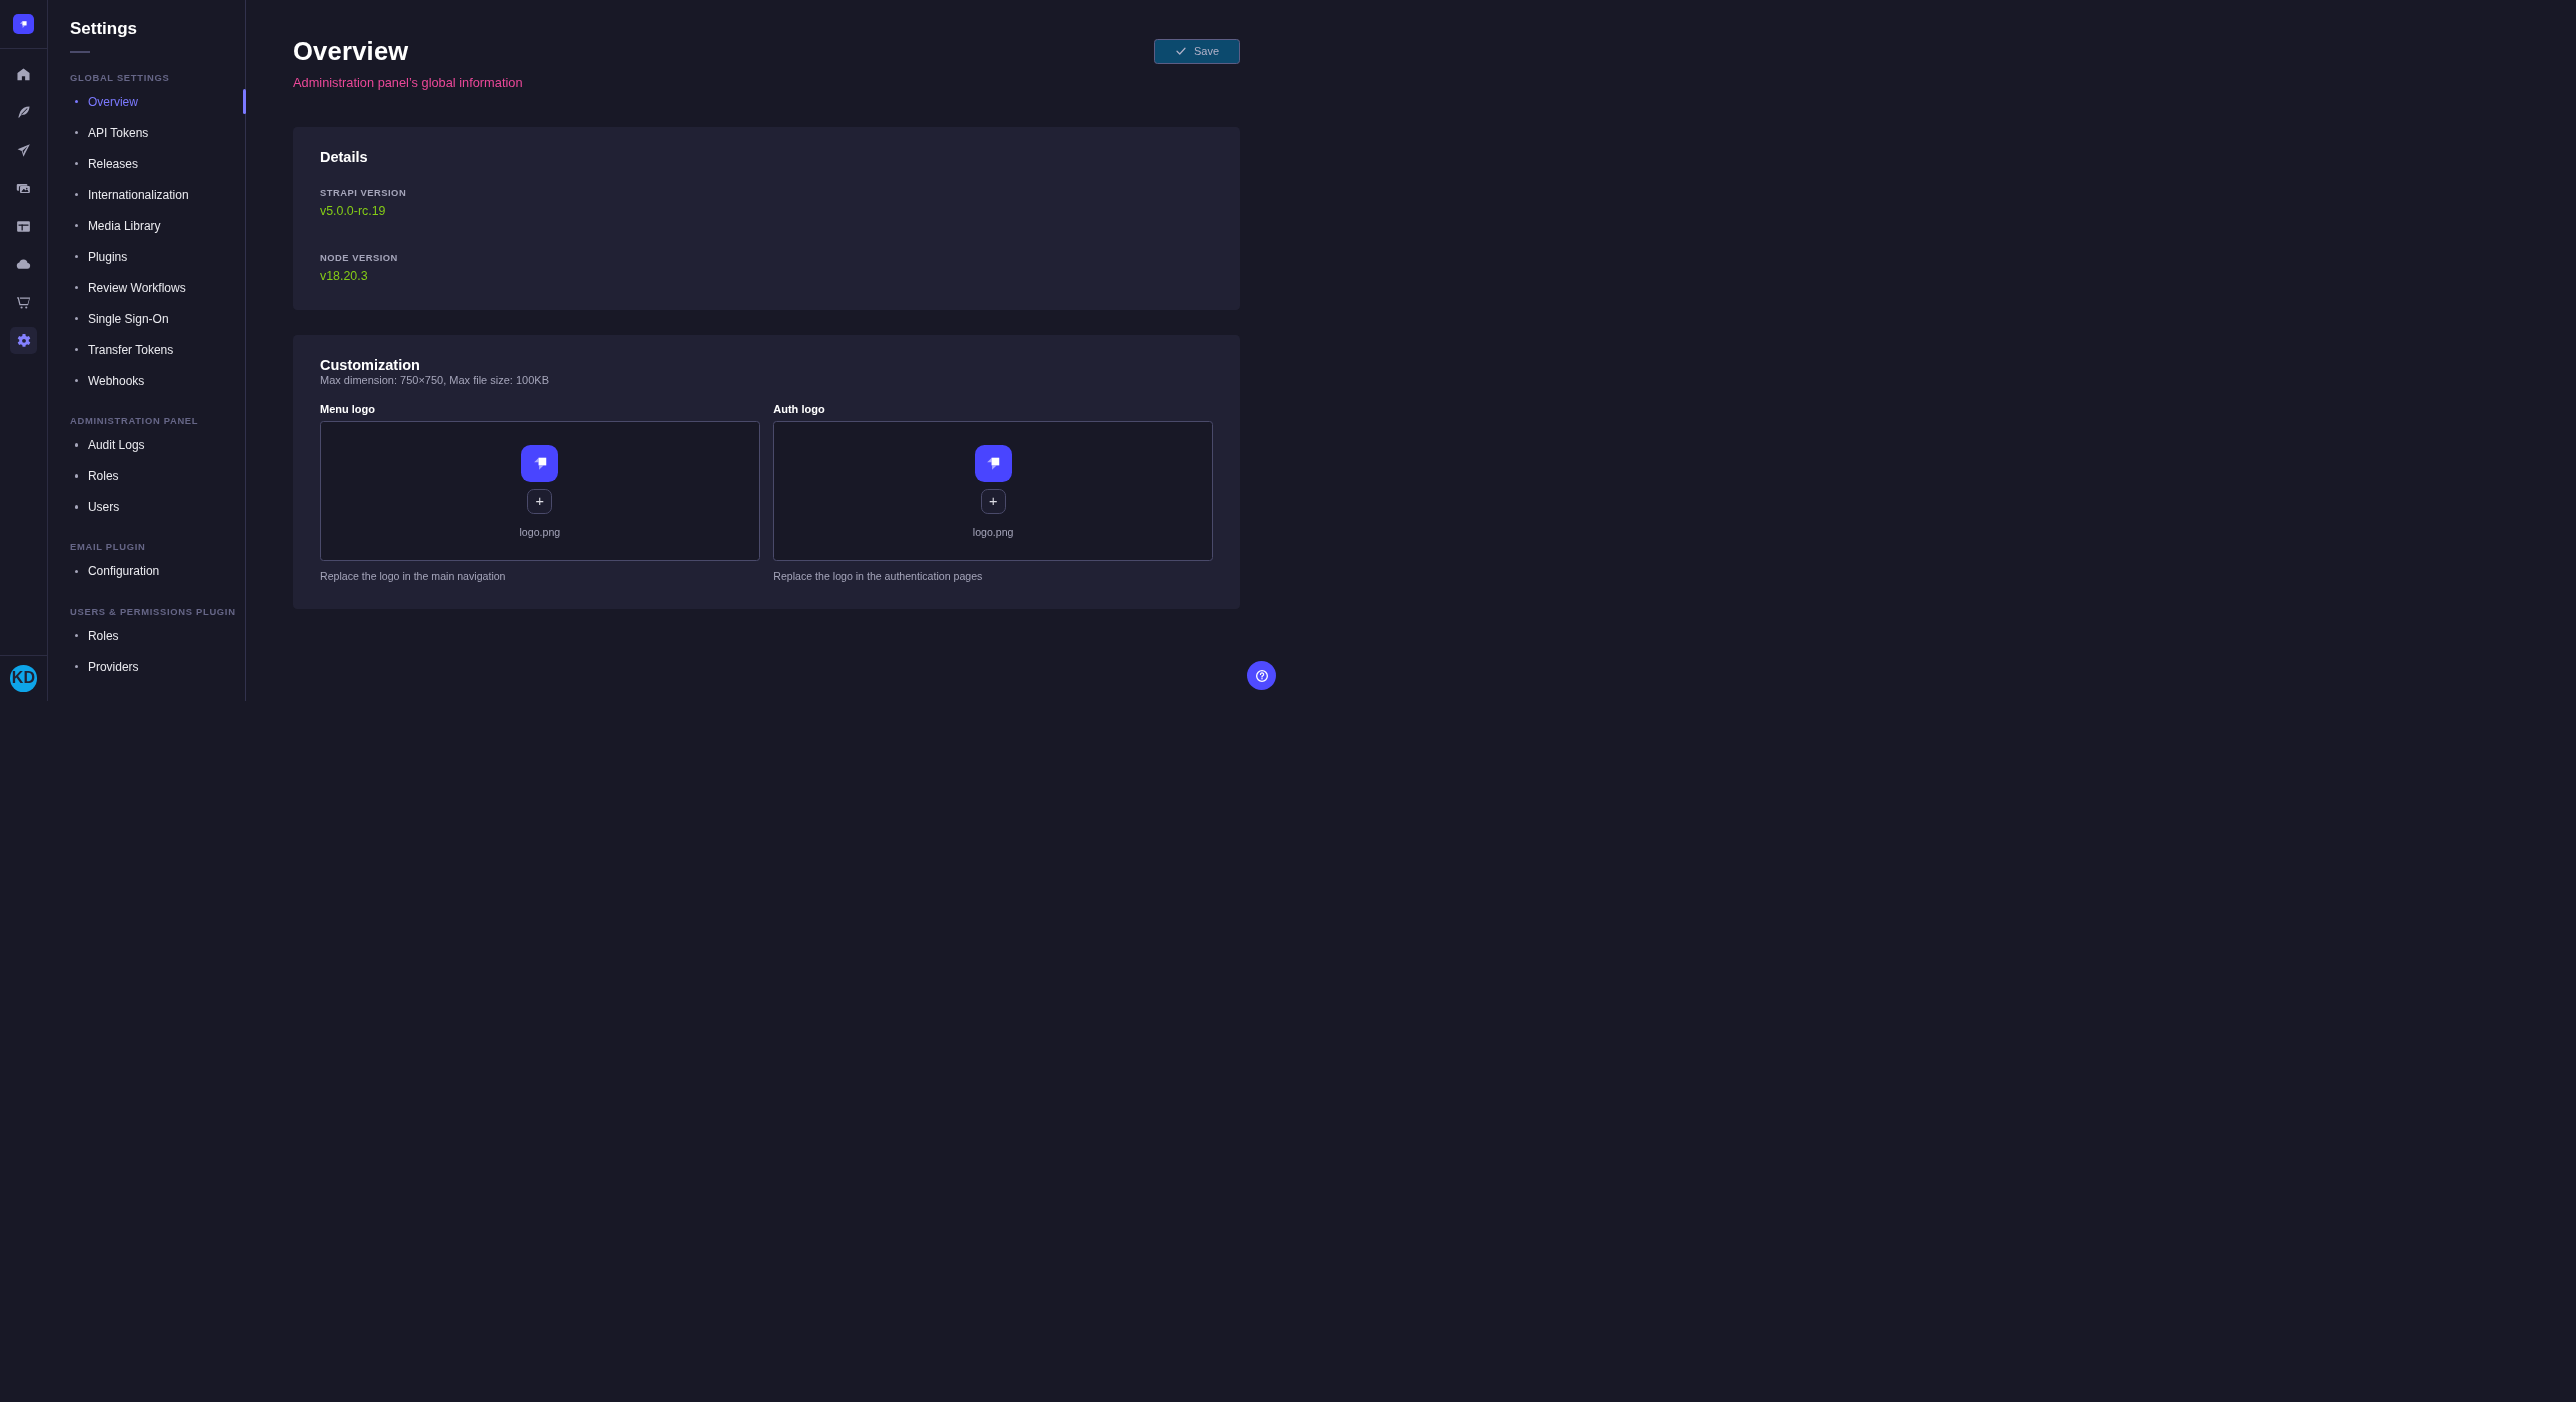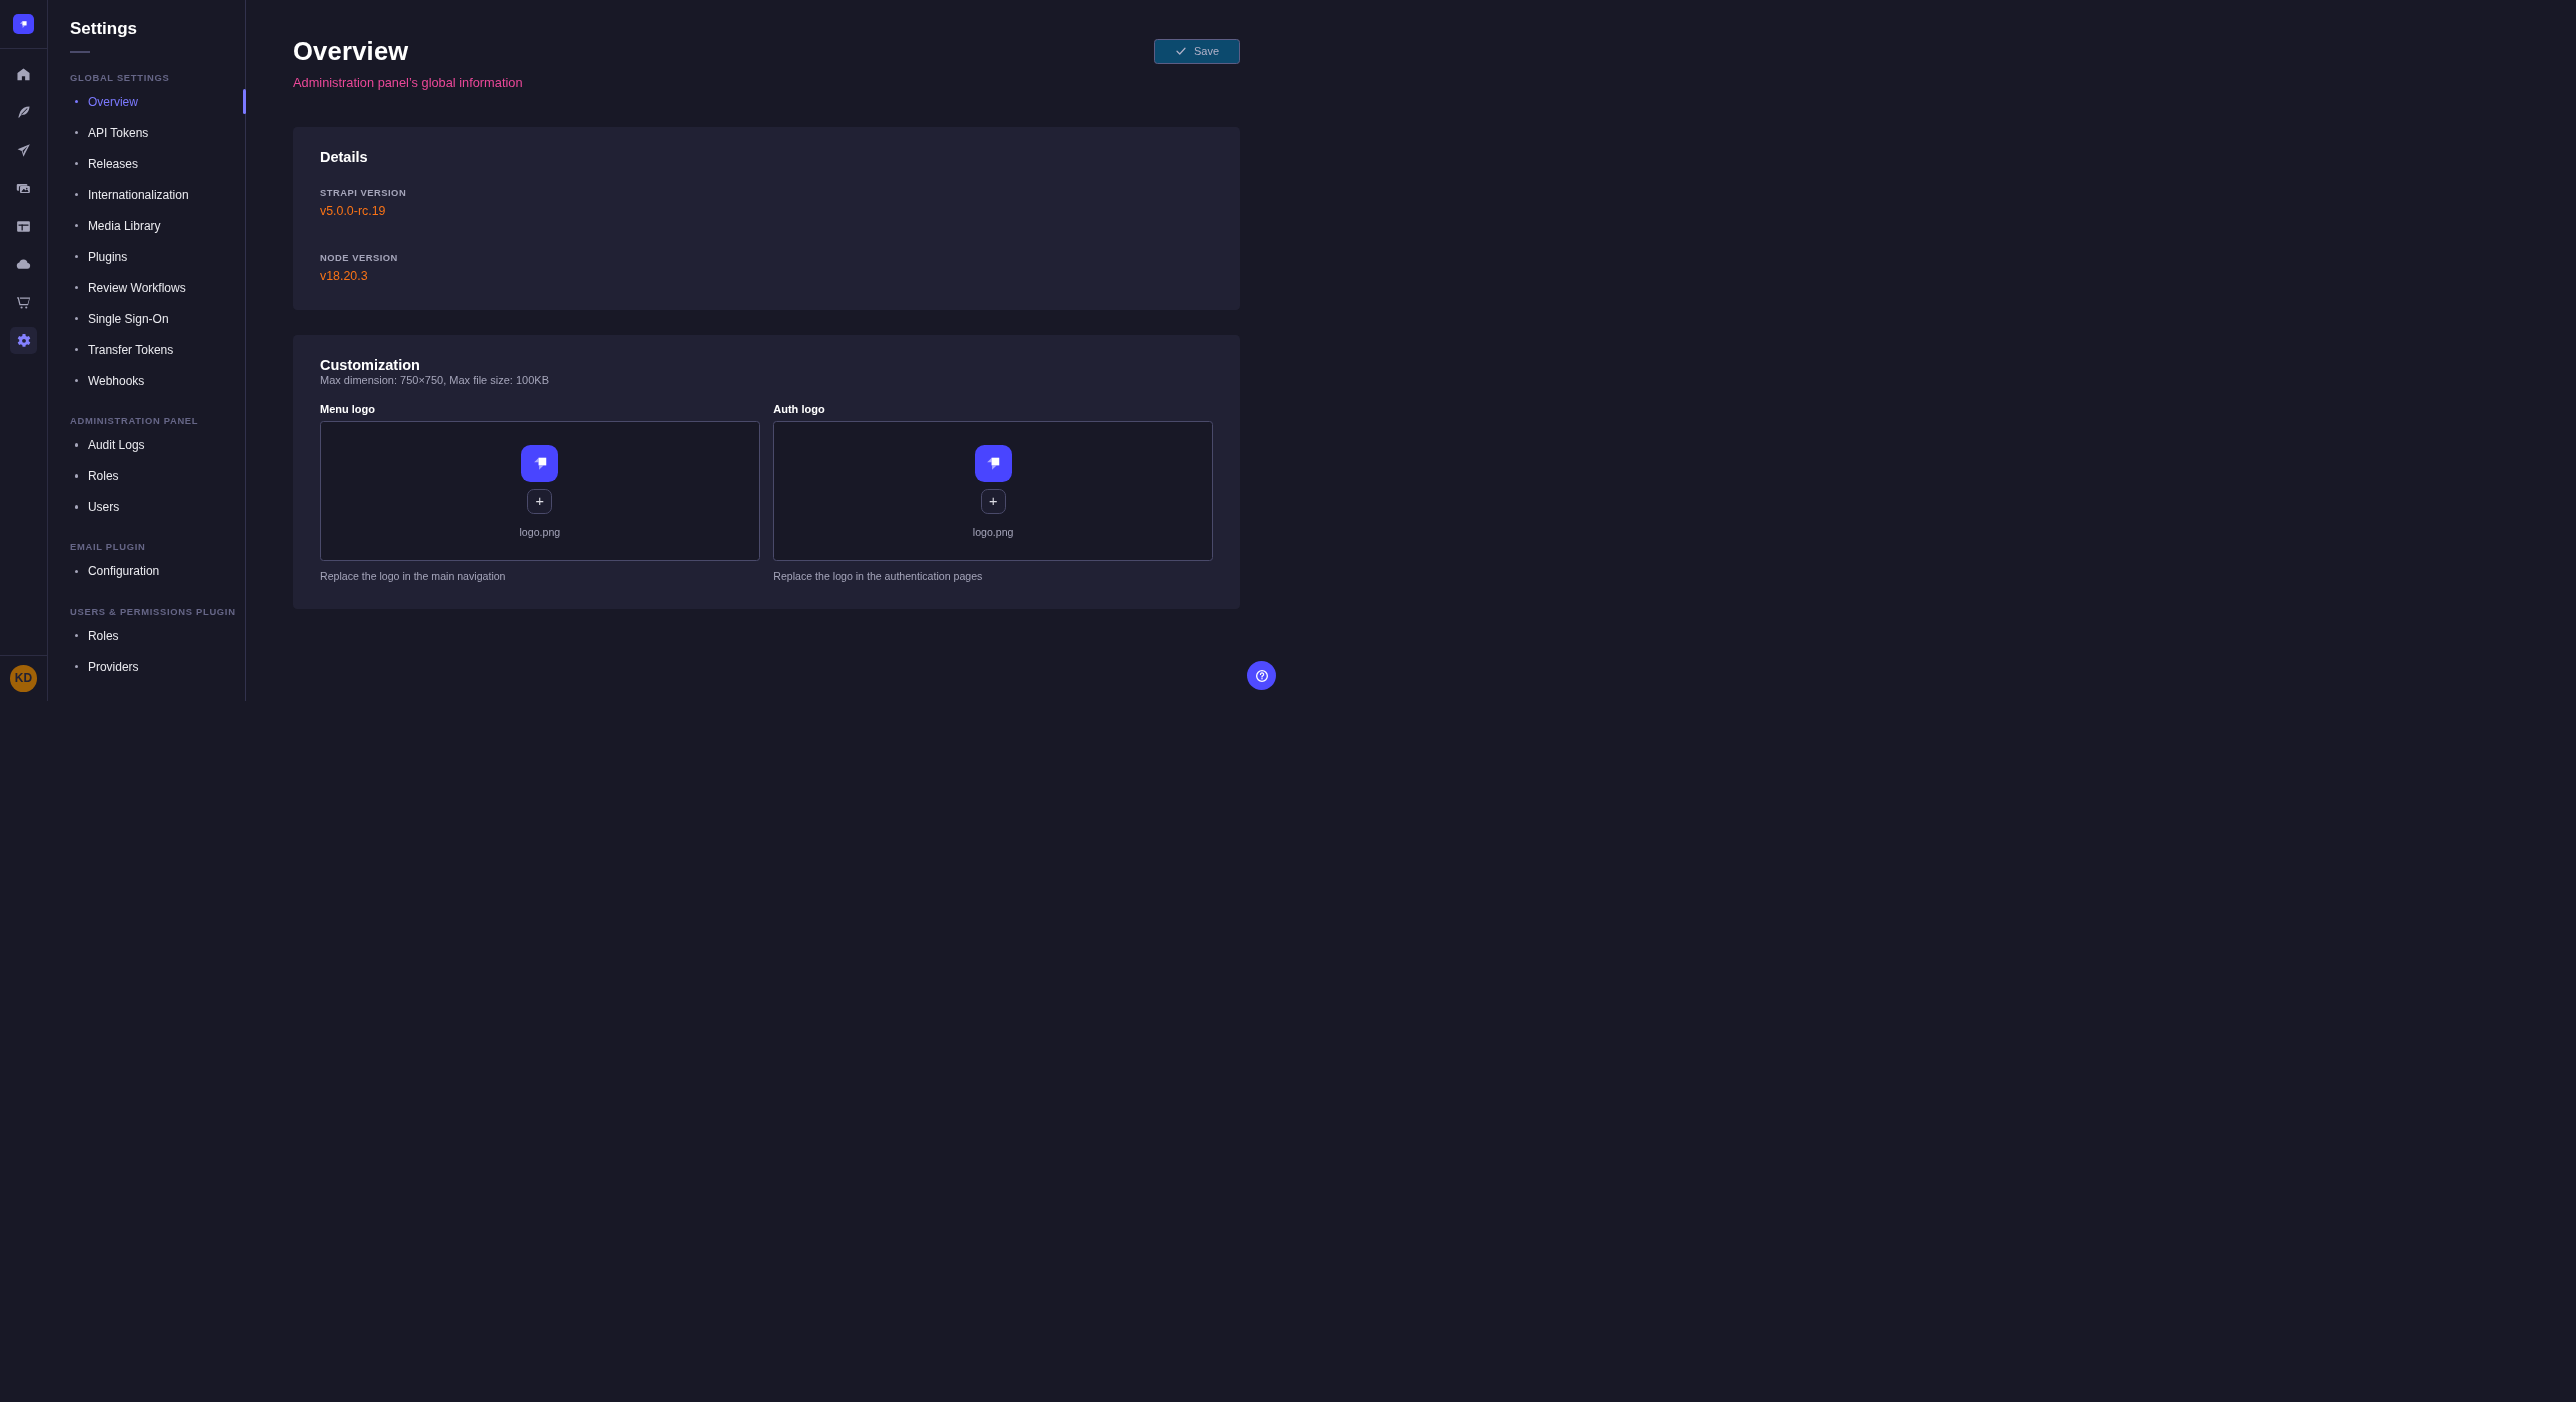--- a/index.html
+++ b/index.html
@@ -40,22 +40,22 @@
     color:#a5a5ba; cursor:pointer;
   }
   .rail-btn.active { background:#232338; color:#8481ff; }
   .rail-bottom {
     width:100%; height:46px;
     border-top:0.9px solid #2c2c42;
     display:flex; align-items:center; justify-content:center;
   }
   .avatar {
     width:26.4px; height:26.4px; border-radius:50%;
-    background:#a16207; color:#212134;
-    font-size:12px; font-weight:700;
+    background:#0ea5e9; color:#212134;
+    font-size:16px; font-weight:700;
     display:flex; align-items:center; justify-content:center;
     cursor:pointer; letter-spacing:0.2px;
   }
 
   
   .subnav {
     width:198px; height:100%;
     background:#181826;
     border-right:0.9px solid #32324d;
     flex-shrink:0;
@@ -115,21 +115,21 @@
   .card-title { font-size:14.5px; font-weight:600; }
 
   .details-grid {
     display:grid; grid-template-columns:1fr 1fr;
     column-gap:34px; margin-top:22px;
   }
   .field-label {
     font-size:9.4px; font-weight:600; letter-spacing:0.5px;
     color:#a5a5ba; text-transform:uppercase;
   }
-  .field-value { font-size:12.4px; color:#f97316; margin-top:6px; }
+  .field-value { font-size:12.4px; color:#84cc16; margin-top:6px; }
   .field + .field { margin-top:34px; }
   .plans-link {
     display:inline-flex; align-items:center; gap:6.8px;
     margin-top:20.4px; font-size:12.4px; color:#7b79ff;
     text-decoration:none; cursor:pointer;
   }
 
   .card-custom { margin-top:25px; min-height:260px; }
   .card-subtitle { font-size:11px; color:#a5a5ba; margin-top:1px; }
   .logo-row { display:flex; gap:13.6px; margin-top:17px; }

